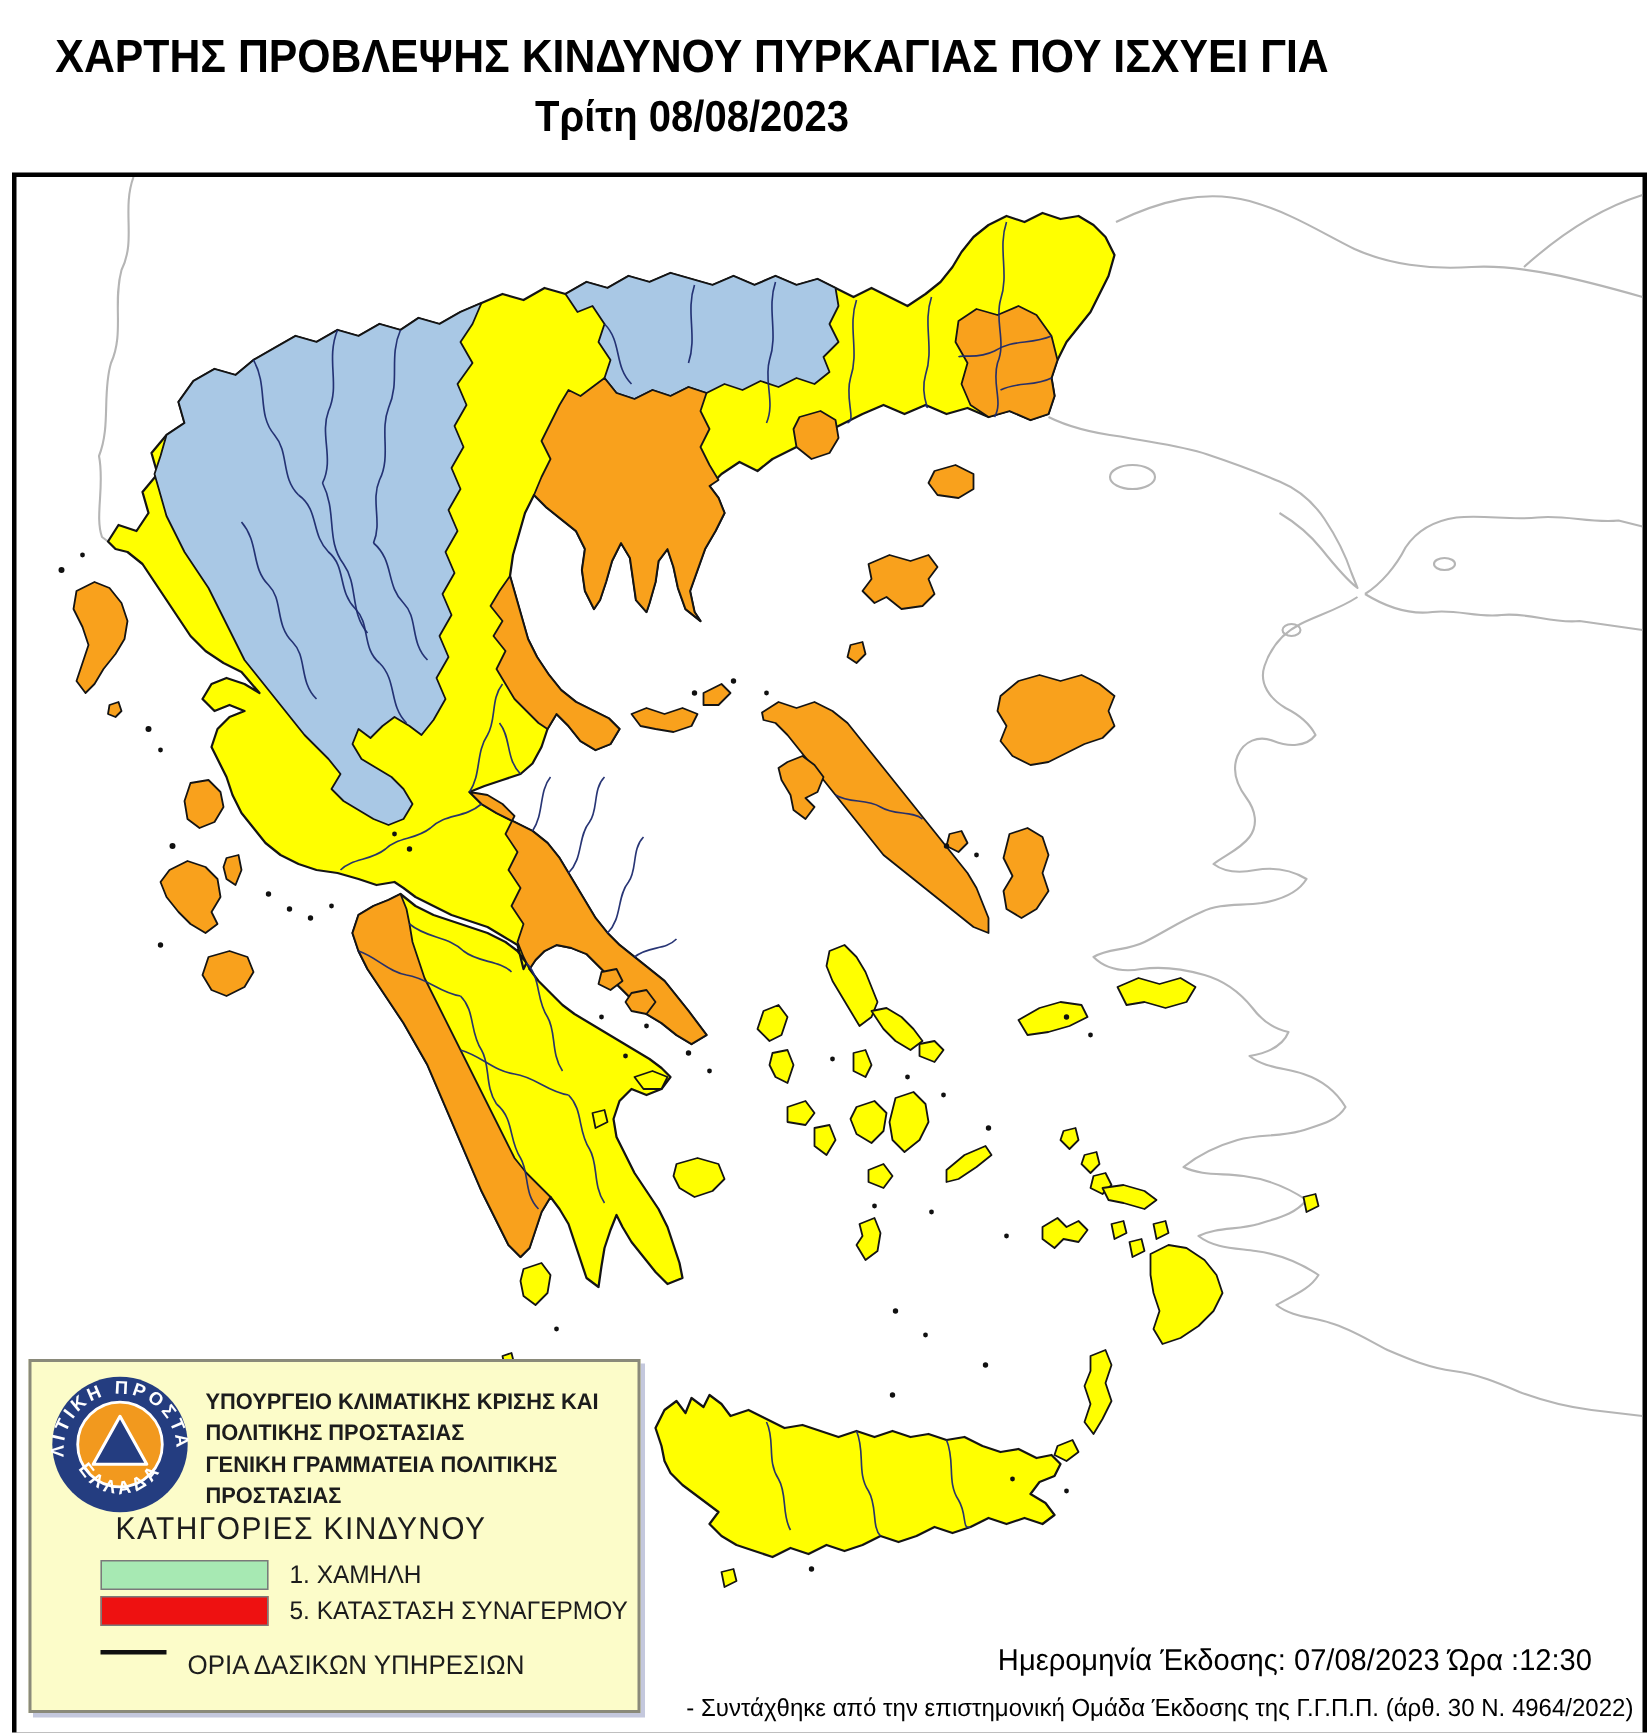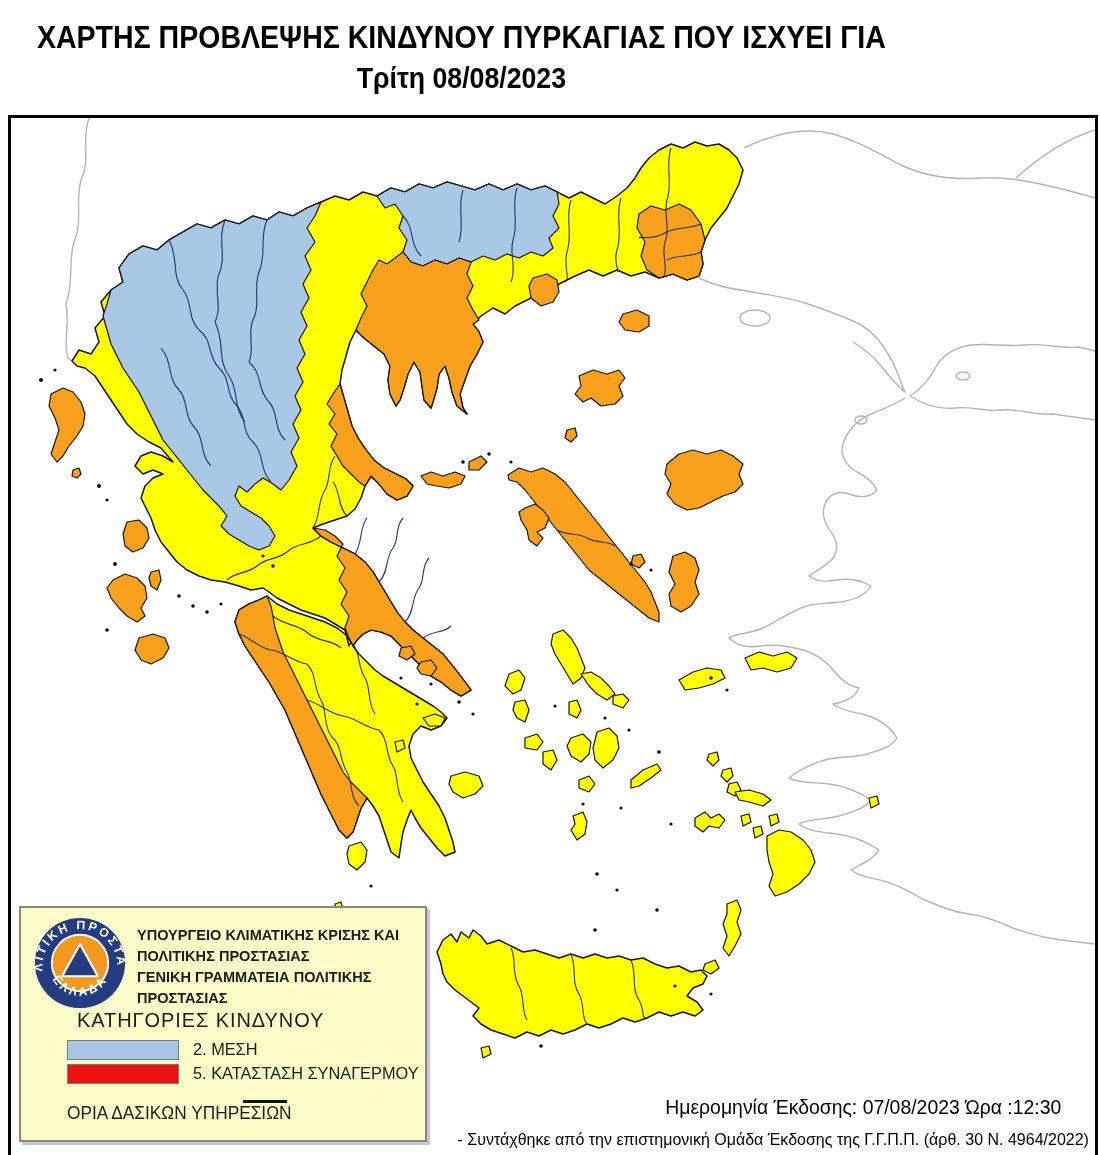--- a/index.html
+++ b/index.html
@@ -18,21 +18,21 @@
   .speck{fill:#101010;}
   
   .legend{position:absolute;left:8px;bottom:13px;width:408px;height:236px;background:#fcfcc9;border:2px solid #8a8a7a;box-shadow:3px 3px 0 0 #c4c8dd;box-sizing:border-box;}
   .logo-wrap{position:absolute;left:12px;top:8px;width:94px;height:94px;}
   .agency{position:absolute;left:116px;top:16px;width:285px;font-size:15px;font-weight:bold;color:#1c1c1c;line-height:21px;transform:scaleX(0.97);transform-origin:left top;}
   .cat-title{position:absolute;left:56px;top:100px;font-size:21px;color:#1c1c1c;letter-spacing:1px;transform:scaleX(0.95);transform-origin:left top;}
   .cat-rows{position:absolute;left:46px;top:130px;}
   .cat-row{display:flex;align-items:center;height:24px;}
   .swatch{display:inline-block;width:112px;height:20px;border:1px solid #7a7a7a;box-sizing:border-box;margin-right:14px;}
   .cat-label{font-size:17px;color:#1c1c1c;white-space:nowrap;transform:scaleX(0.96);transform-origin:left center;}
-  .boundary-row{position:absolute;left:46px;top:192px;display:flex;align-items:flex-end;height:40px;flex-direction:column;}
+  .boundary-row{position:absolute;left:46px;top:192px;display:flex;align-items:flex-start;height:40px;}
   .boundary-line{display:inline-block;width:44px;height:3px;background:#101010;margin-right:14px;}
   .boundary-label{font-size:18px;color:#1c1c1c;white-space:nowrap;transform:scaleX(0.96);transform-origin:left center;}
   
   .issue-line{position:absolute;right:34px;bottom:36px;font-size:20px;color:#000;white-space:nowrap;transform:scaleX(0.97);transform-origin:right center;}
   .credit-line{position:absolute;right:6px;bottom:6px;font-size:16.5px;color:#000;white-space:nowrap;transform:scaleX(0.97);transform-origin:right center;}
   .logo-ring-text{fill:#ffffff;font-size:13px;font-weight:bold;letter-spacing:2.5px;font-family:"Liberation Sans",sans-serif;}
   .logo-ring-text-bottom{fill:#ffffff;font-size:13px;font-weight:bold;letter-spacing:3px;font-family:"Liberation Sans",sans-serif;}
 </style>
 </head>
 <body>
@@ -251,22 +251,22 @@
       </svg>
     </div>
     <div class="agency">
       <div>ΥΠΟΥΡΓΕΙΟ  ΚΛΙΜΑΤΙΚΗΣ ΚΡΙΣΗΣ ΚΑΙ</div>
       <div>ΠΟΛΙΤΙΚΗΣ ΠΡΟΣΤΑΣΙΑΣ</div>
       <div>ΓΕΝΙΚΗ ΓΡΑΜΜΑΤΕΙΑ ΠΟΛΙΤΙΚΗΣ ΠΡΟΣΤΑΣΙΑΣ</div>
     </div>
     <div class="cat-title">ΚΑΤΗΓΟΡΙΕΣ ΚΙΝΔΥΝΟΥ</div>
     <div class="cat-rows">
       <div class="cat-row">
-        <span class="swatch" style="background: rgb(169, 200, 229);"></span>
-        <span class="cat-label">2. ΜΕΣΗ</span>
+        <span class="swatch" style="background: rgb(167, 233, 179);"></span>
+        <span class="cat-label">1. ΧΑΜΗΛΗ</span>
       </div>
       <div class="cat-row">
         <span class="swatch" style="background: rgb(238, 17, 17);"></span>
         <span class="cat-label">5. ΚΑΤΑΣΤΑΣΗ ΣΥΝΑΓΕΡΜΟΥ</span>
       </div>
     </div>
     <div class="boundary-row">
       <span class="boundary-line"></span>
       <span class="boundary-label">ΟΡΙΑ ΔΑΣΙΚΩΝ ΥΠΗΡΕΣΙΩΝ</span>
     </div>

